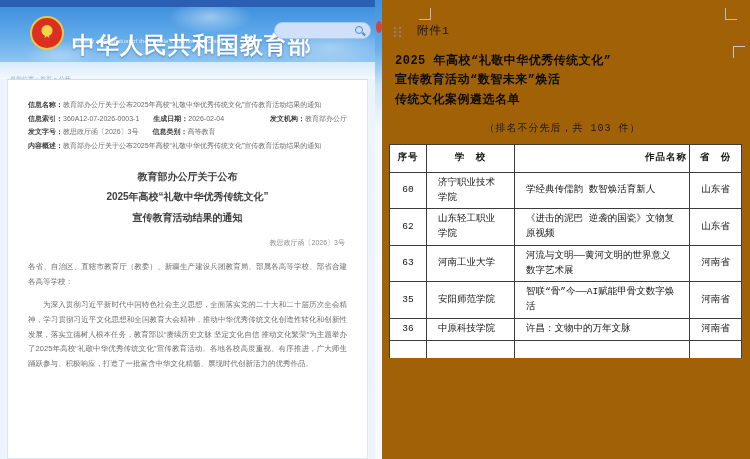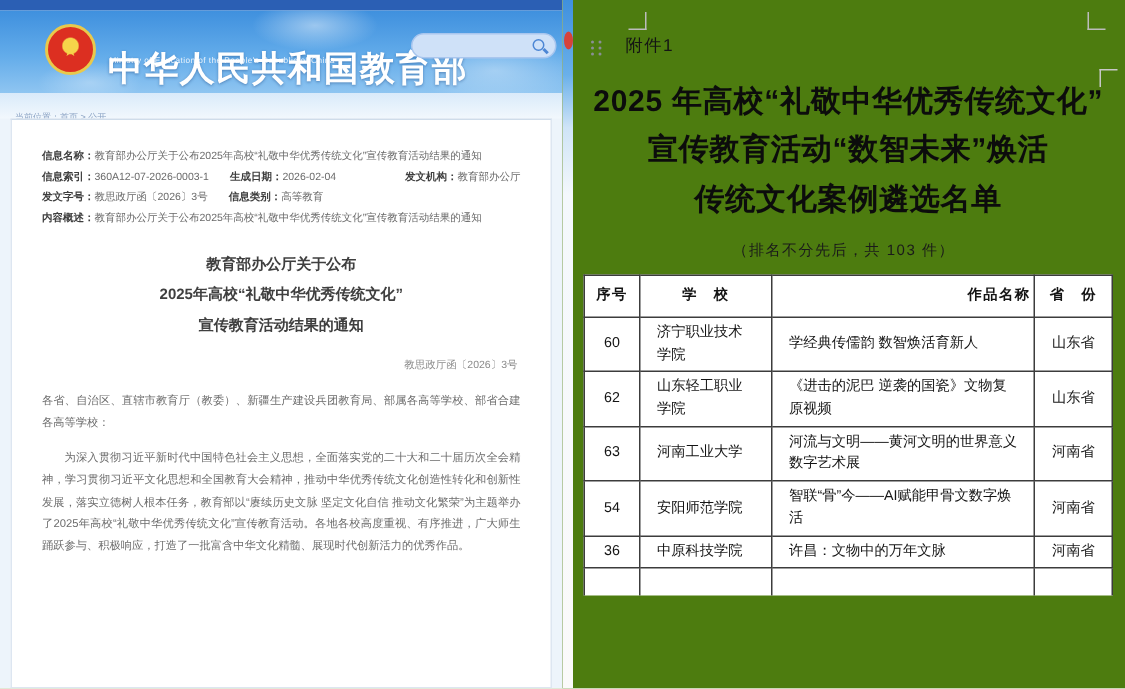--- a/index.html
+++ b/index.html
@@ -35,35 +35,35 @@
   .meta b { color:#3e3e3e; }
   .meta-row { display:flex; flex-wrap:wrap; }
   .meta-row .gap { width:14px; }
   .meta-row .push { margin-left:auto; }
   .doctitle { margin-top:14px; text-align:center; font-size:10px; font-weight:bold; color:#3f3f3f; line-height:2.05; }
   .docno { margin:10px 2px 12px 0; text-align:right; font-size:7px; color:#8b8b8b; }
   .body-p { font-size:7.5px; color:#6d6d6d; line-height:1.95; text-align:justify; margin-bottom:9px; }
   .indent { text-indent:2em; }
 
   
-  .doc { position:relative; width:375px; height:459px; background:#4d7c0f; overflow:hidden; flex:0 0 375px;
-         font-family:Liberation Sans, sans-serif; }
+  .doc { position:relative; width:375px; height:459px; background:#a16207; overflow:hidden; flex:0 0 375px;
+         font-family:Liberation Mono, monospace; }
   .doc-edge { position:absolute; left:0; top:0; width:7px; height:459px;
               background:linear-gradient(180deg,#3f90de 0px,#6ab0ea 50px,#cfe4f7 85px,#f4f8fc 130px,#fbfafa 100%); }
   .doc-edge .dot { position:absolute; left:1px; top:21px; width:6px; height:12px; border-radius:50%; background:#d7423a; }
   .cm { position:absolute; width:12px; height:12px; }
   .cm-tl { left:44px; top:8px; border-right:1px solid #bcbcbc; border-bottom:1px solid #bcbcbc; }
   .cm-tr { left:350px; top:8px; border-left:1px solid #bcbcbc; border-bottom:1px solid #bcbcbc; }
   .cm-rm { left:358px; top:46px; border-left:1px solid #c7c7c7; border-top:1px solid #c7c7c7; }
   .grip { position:absolute; left:19px; top:27px; width:8px; height:12px; }
   .grip i { position:absolute; width:2px; height:2px; border-radius:50%; background:#8a8f96;
             box-shadow:0 4px 0 #8a8f96, 0 8px 0 #8a8f96; }
   .grip i:last-child { left:4.5px; }
   .attach { position:absolute; left:42px; top:23px; font-size:11.5px; color:#141414; letter-spacing:1px; }
-  .dtitle { margin:52px 14px 0 20px; text-align:center; font-size:20px; font-weight:bold; color:#0c0c0c;
+  .dtitle { margin:52px 14px 0 20px; text-align:left; font-size:12px; font-weight:bold; color:#0c0c0c;
             line-height:1.62; letter-spacing:.5px; }
   .dsub { margin-top:11px; text-align:center; font-size:10px; color:#1a1a1a; letter-spacing:1px; }
   table.sel { margin:9px 0 0 14px; width:352px; border-collapse:collapse; table-layout:fixed; background:#fff; }
   .sel th, .sel td { border:1px solid #3c3c3c; font-size:9.5px; color:#141414; padding:3px 11px; line-height:1.55; vertical-align:middle; }
   .sel th { font-weight:bold; letter-spacing:1px; padding:6px 2px; text-align:center; }
   .c-no { width:37px; text-align:center; }
   .c-school { width:88px; text-align:left; padding-left:5px; }
   .c-work { width:175px; text-align:left; padding-left:6px; }
   .c-prov { width:52px; text-align:center; }
   tr.hl td { border-top:2.5px solid #e8271b; border-bottom:2.5px solid #e8271b; }
@@ -166,21 +166,21 @@
           <td class="c-work">《进击的泥巴 逆袭的国瓷》文物复原视频</td>
           <td class="c-prov">山东省</td>
         </tr>
         <tr>
           <td class="c-no">63</td>
           <td class="c-school">河南工业大学</td>
           <td class="c-work">河流与文明——黄河文明的世界意义数字艺术展</td>
           <td class="c-prov">河南省</td>
         </tr>
         <tr>
-          <td class="c-no">54</td>
+          <td class="c-no">35</td>
           <td class="c-school">安阳师范学院</td>
           <td class="c-work">智联“骨”今——AI赋能甲骨文数字焕活</td>
           <td class="c-prov">河南省</td>
         </tr>
         <tr>
           <td class="c-no">36</td>
           <td class="c-school">中原科技学院</td>
           <td class="c-work">许昌：文物中的万年文脉</td>
           <td class="c-prov">河南省</td>
         </tr>

